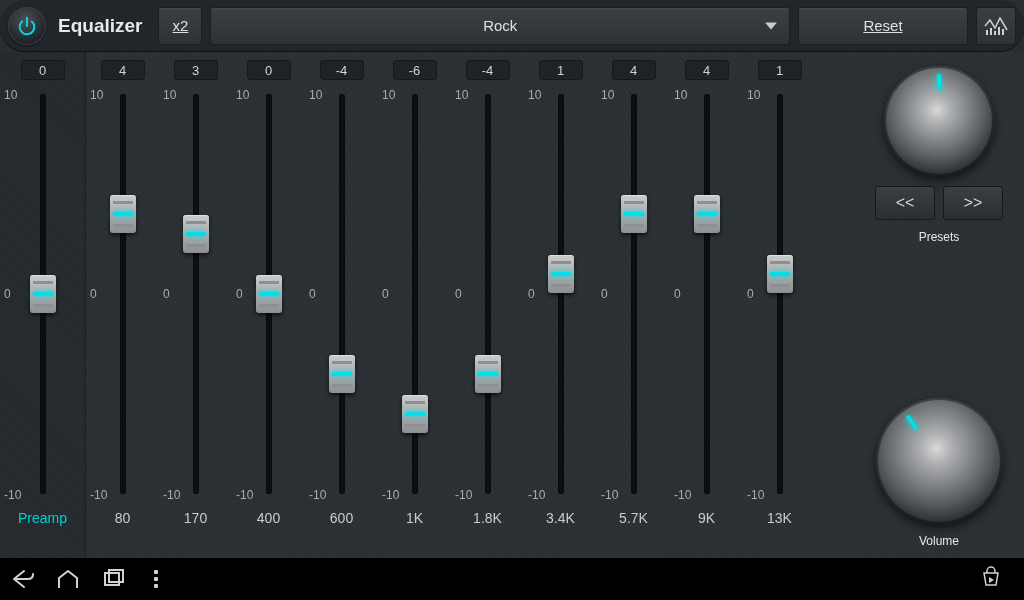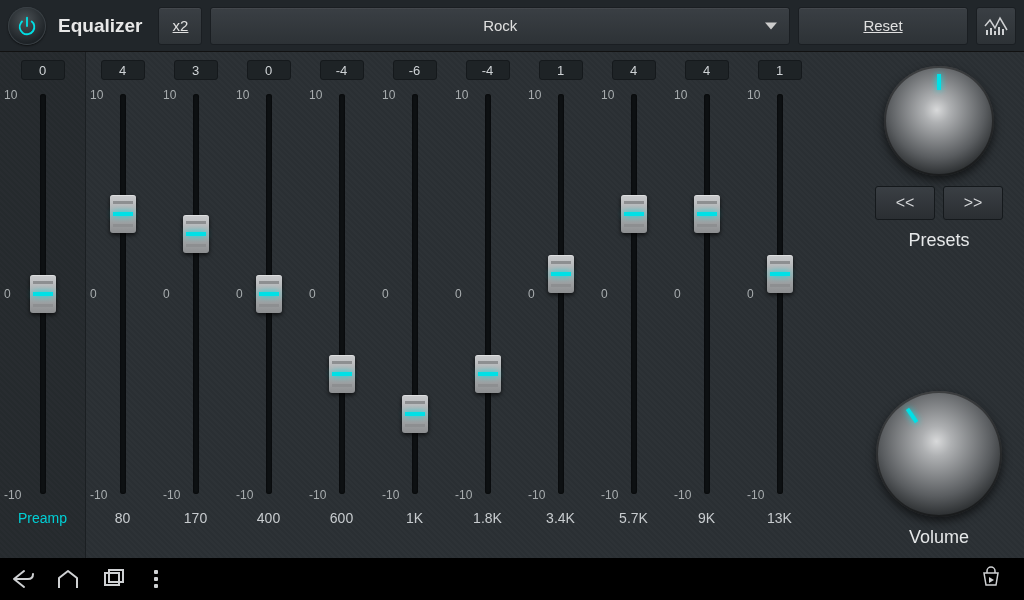--- a/index.html
+++ b/index.html
@@ -13,20 +13,21 @@
   }
   
   .toolbar {
     height: 52px;
     display: flex;
     align-items: center;
     gap: 8px;
     padding: 6px 8px;
     background: #21262a;
     border-bottom: 1px solid #111;
+    border-radius: 24px;
   }
   .power-btn {
     width: 38px; height: 38px;
     border-radius: 50%;
     background: radial-gradient(circle at 45% 35%, #4b5155, #1d2226 70%);
     box-shadow: inset 0 0 0 1px #3a4045, 0 1px 2px rgba(0,0,0,.6);
     display: flex; align-items: center; justify-content: center;
     cursor: pointer;
   }
   .power-btn svg { width: 22px; height: 22px; }
@@ -148,21 +149,21 @@
     transform-origin: 50% 47px;
   }
   .preset-nav { display:flex; gap:8px; }
   .pnav {
     width: 60px; height: 34px;
     background: linear-gradient(#3a3f44, #2a2e32);
     border:1px solid #15191c; border-radius:3px;
     display:flex;align-items:center;justify-content:center;
     color:#d5d7d9; font-size:16px; cursor:pointer;
   }
-  .panel-label { font-size:18px; color:#e6e8e9; }
+  .panel-label { font-size:12px; color:#e6e8e9; }
   .right-spacer { flex:1; }
   .volume-knob { width:126px; height:126px; }
   .volume-knob .indicator { transform-origin: 50% 55px; }
   
   .navbar {
     height: 42px; background:#000;
     display:flex; align-items:center; padding: 0 10px;
   }
   .nav-left { display:flex; gap:22px; align-items:center; }
   .nav-right { margin-left:auto; display:flex; gap:12px; align-items:center;flex-direction:column; }

